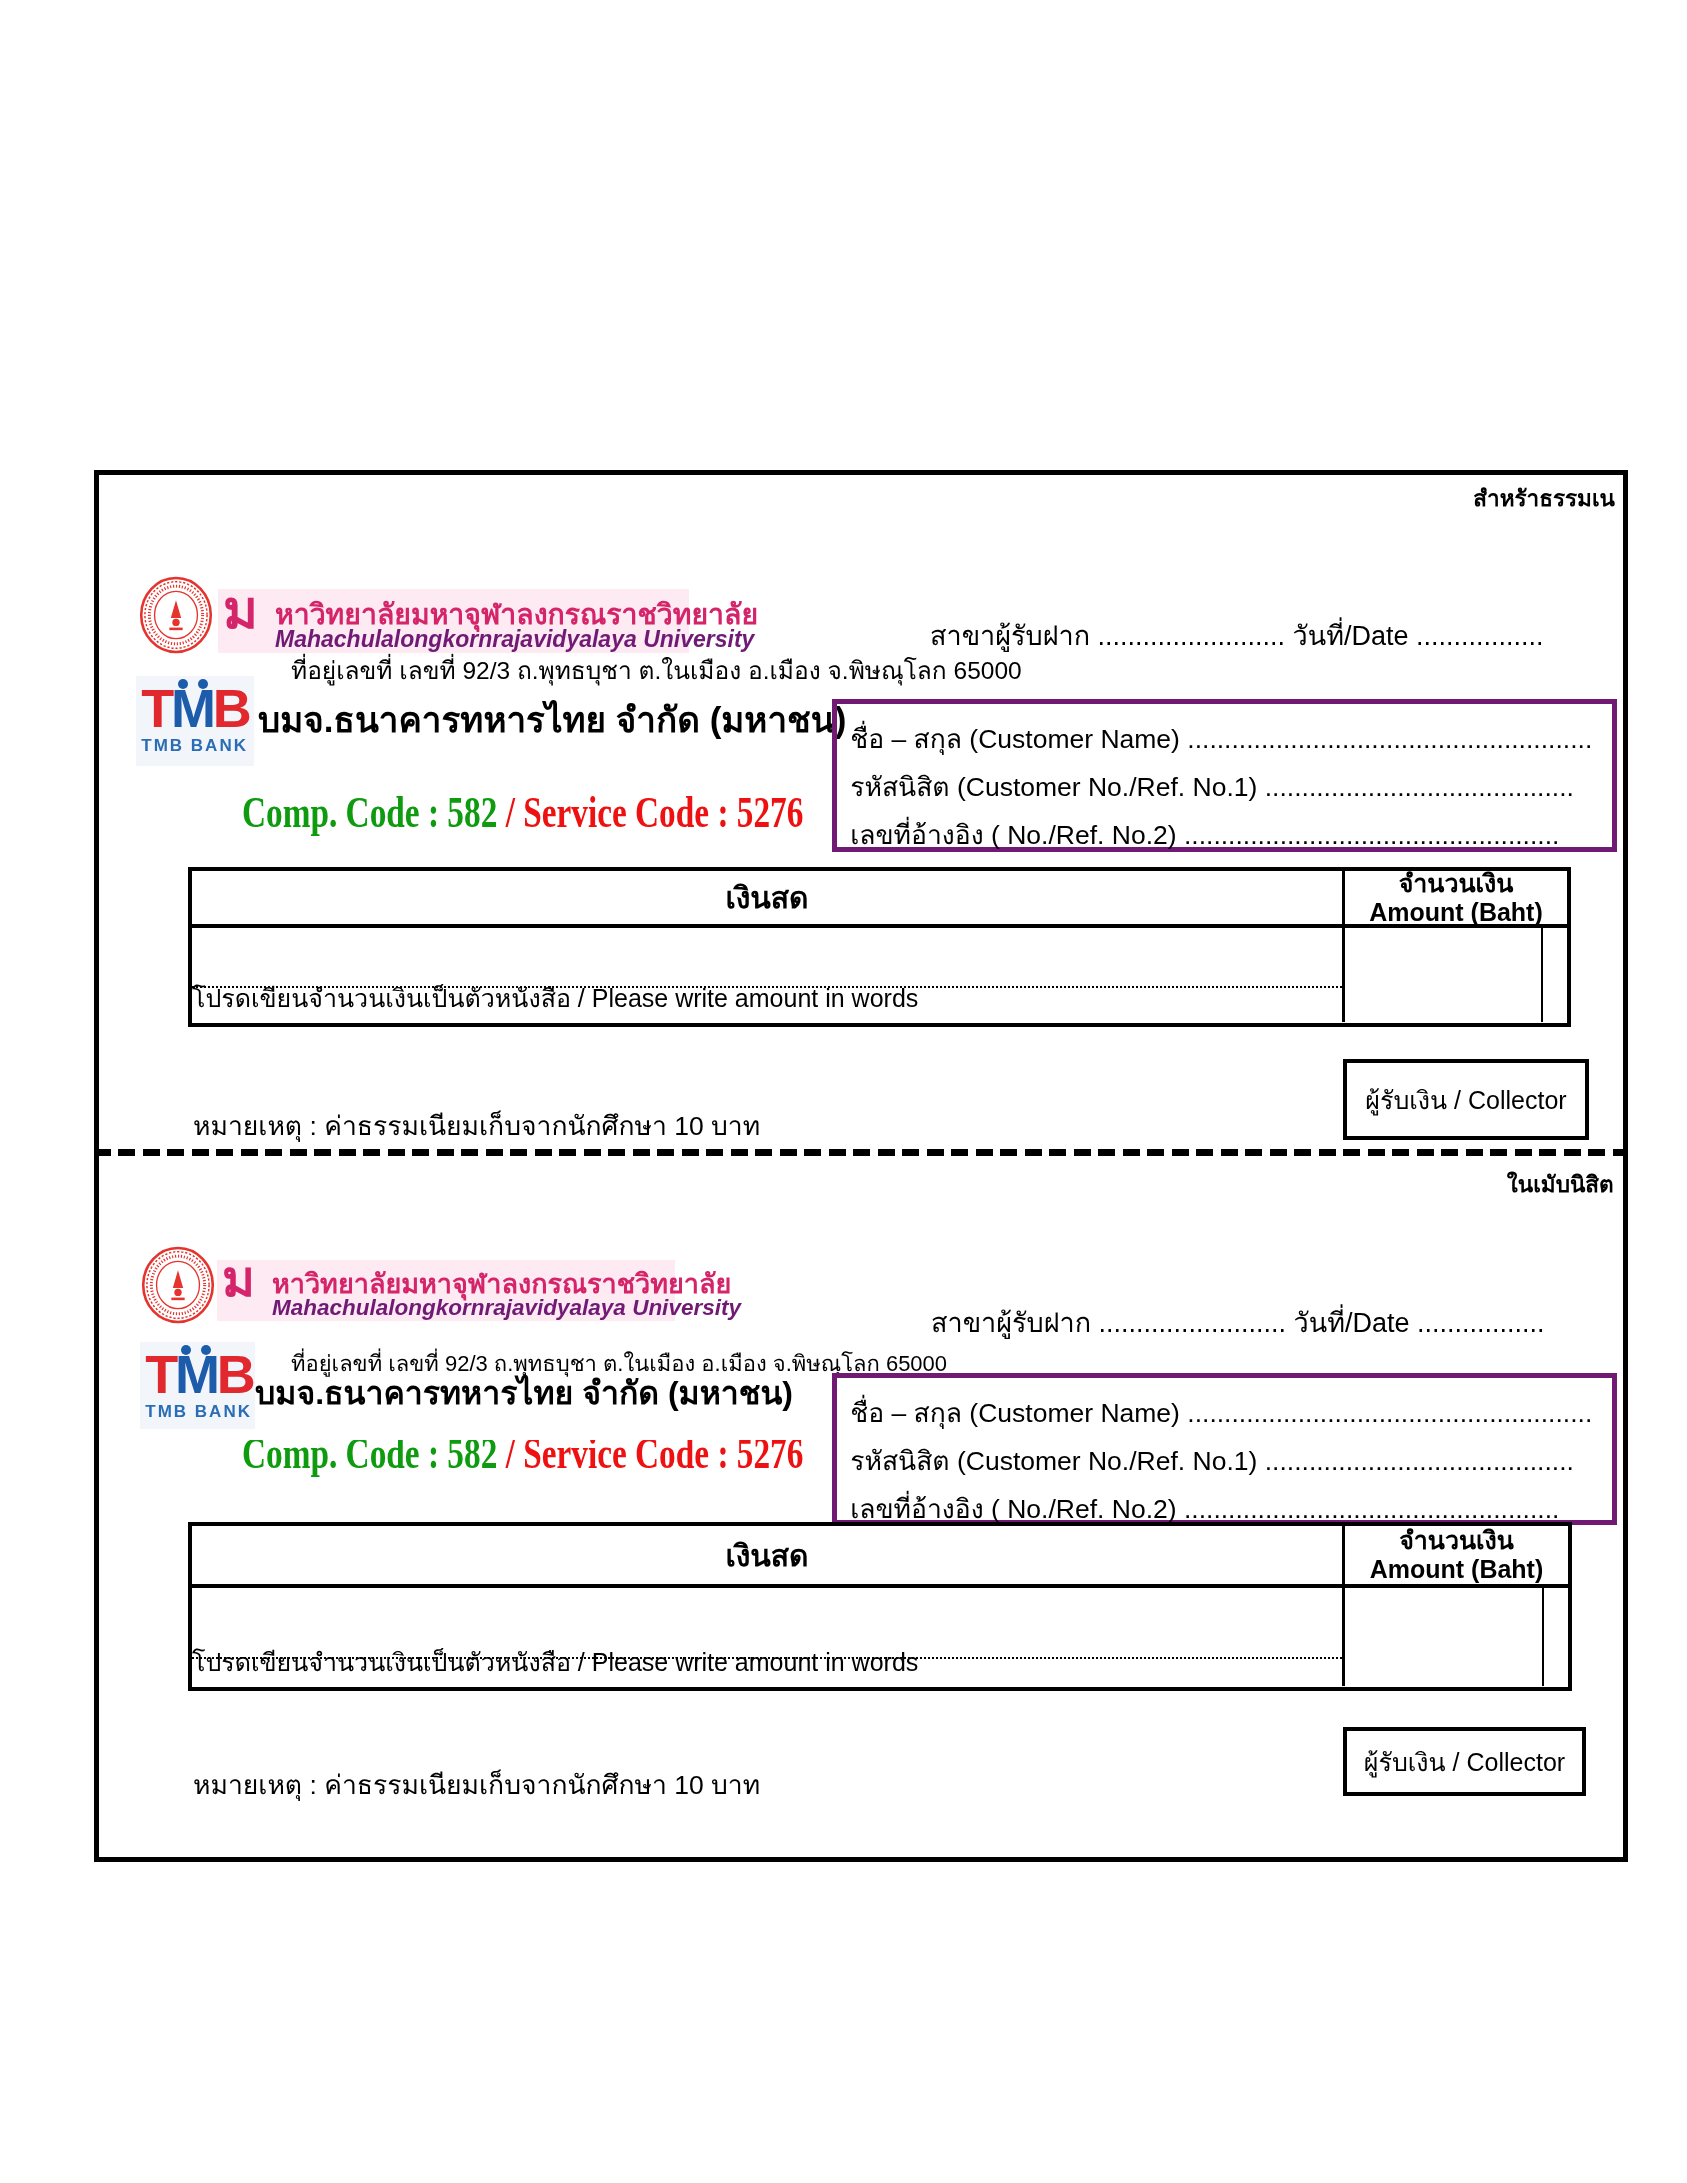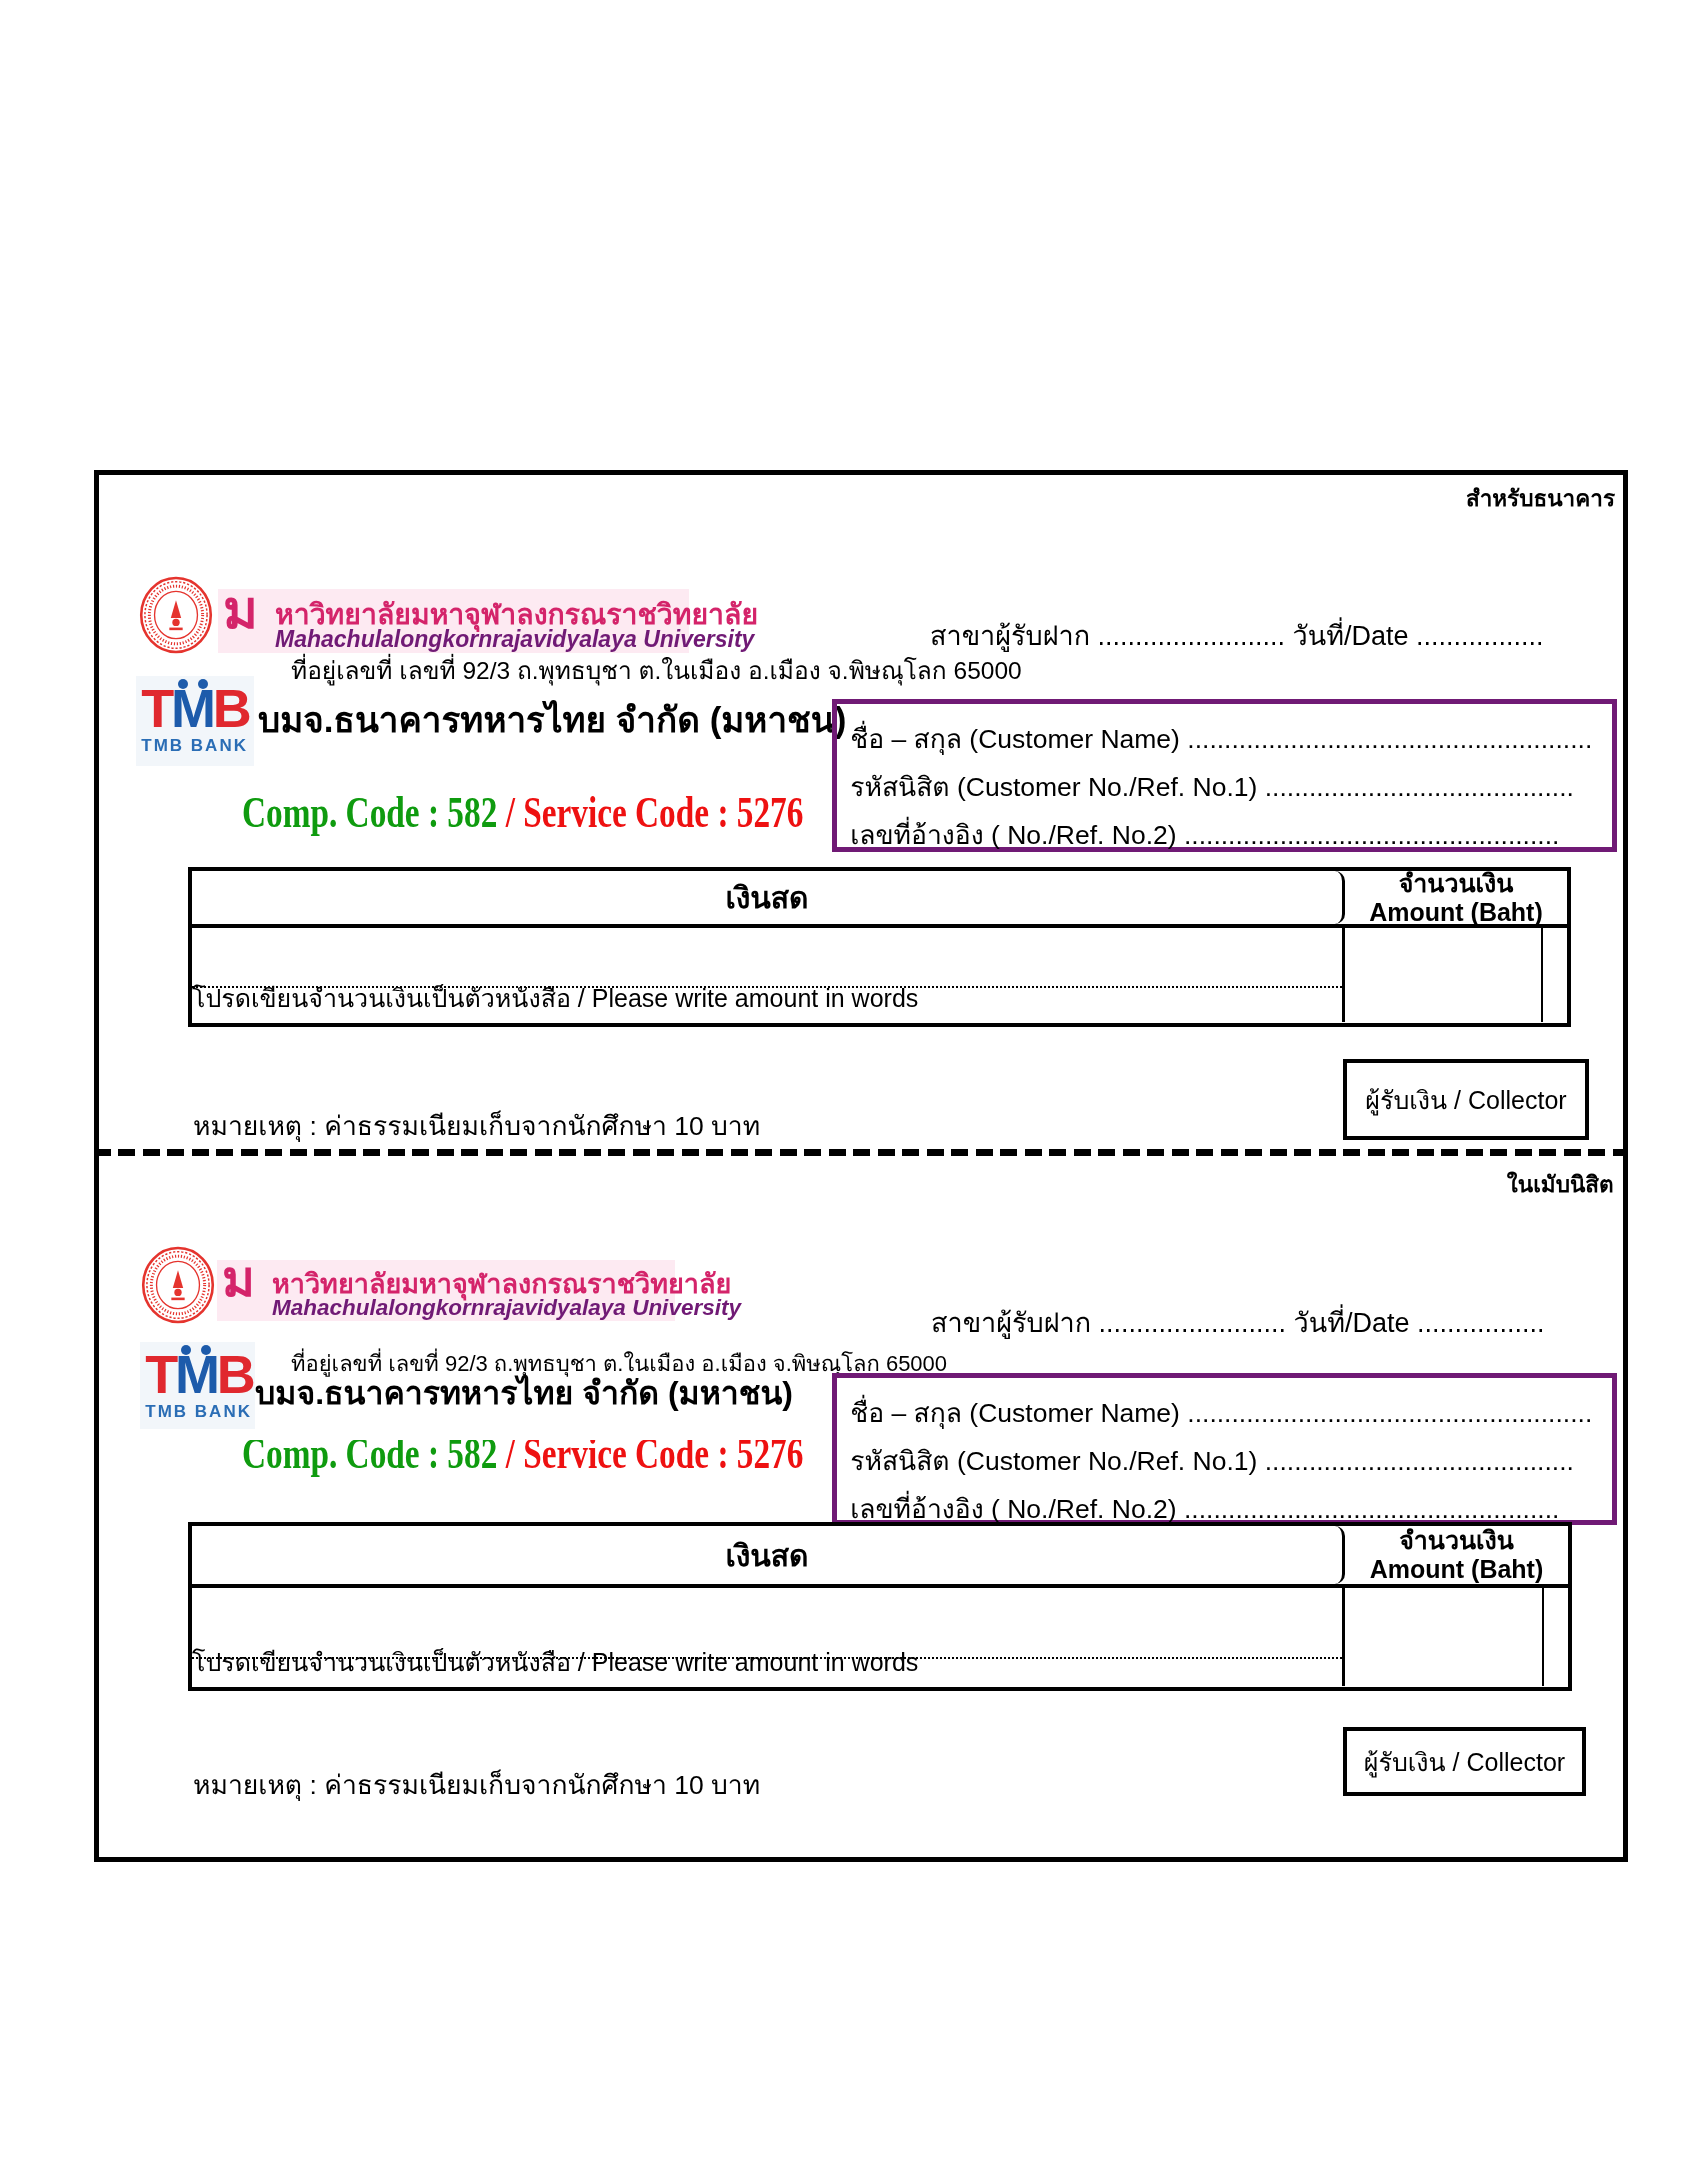--- a/index.html
+++ b/index.html
@@ -34,21 +34,21 @@
   .cc-red{color:#ee1111;}
   .comp-clip{overflow:hidden;}
   .comp-clip .comp-code{margin-top:-13.2px;}
   
   .cust-box{border:5px solid #701a75;box-sizing:border-box;padding:10.6px 0 0 13.2px;}
   .cust-box .line{font-size:26.5px;line-height:48px;white-space:nowrap;overflow:hidden;}
   
   .pay-table{border:4.6px solid #000;box-sizing:border-box;background:#fff;}
   .pt-header{display:flex;border-bottom:4px solid #000;}
   .pt-h-left{width:1150px;border-right:3.3px solid #000;display:flex;align-items:center;justify-content:center;
-             font-size:30px;font-weight:bold;border-radius:10px;}
+             font-size:30px;font-weight:bold;}
   .pt-h-right{flex:1;display:flex;flex-direction:column;align-items:center;justify-content:center;
               font-size:25px;font-weight:bold;line-height:29px;text-align:center;}
   .pt-body{display:flex;position:relative;}
   .pt-b-left{width:1150px;border-right:3.3px solid #000;position:relative;}
   .pt-dotted{position:absolute;left:0;right:0;border-top:2.6px dotted #000;}
   .pt-words{position:absolute;left:0;right:0;bottom:4px;font-size:25px;white-space:nowrap;}
   .pt-b-amount{flex:1;}
   .pt-b-satang{width:24px;border-left:2.6px solid #000;}
   
   .collector{border:4px solid #000;box-sizing:border-box;display:flex;flex-direction:row;}
@@ -97,21 +97,21 @@
   .p2-collector{left:1244px;top:1252px;width:243px;height:69px;}
   .p2-collector .col-empty{height:25px;}
   .p2-note{left:94px;top:1289px;}
 </style>
 </head>
 <body>
 
 <div class="page">
   <div class="frame">
 
-    <div class="abs copy-label p1-copy">สำหรับธนาคาร</div>
+    <div class="abs copy-label p1-copy">สำหรัาธรรมเน</div>
 
     <svg class="abs seal p1-seal" viewBox="0 0 100 104">
       <ellipse cx="50" cy="52" rx="47" ry="50" fill="none" stroke="#e5342e" stroke-width="3.5"></ellipse>
       <ellipse cx="50" cy="52" rx="42" ry="45" fill="none" stroke="#e5342e" stroke-width="2" stroke-dasharray="3 2.5"></ellipse>
       <ellipse cx="50" cy="52" rx="36" ry="39" fill="none" stroke="#e5342e" stroke-width="4" stroke-dasharray="1.6 2.4"></ellipse>
       <ellipse cx="50" cy="52" rx="29" ry="32" fill="none" stroke="#e5342e" stroke-width="1.8"></ellipse>
       <path d="M50 32 L43 56 L57 56 Z" fill="#e5342e"></path>
       <circle cx="50" cy="62" r="5" fill="#e5342e"></circle>
       <rect x="41" y="69" width="18" height="3.5" fill="#e5342e"></rect>
     </svg>

